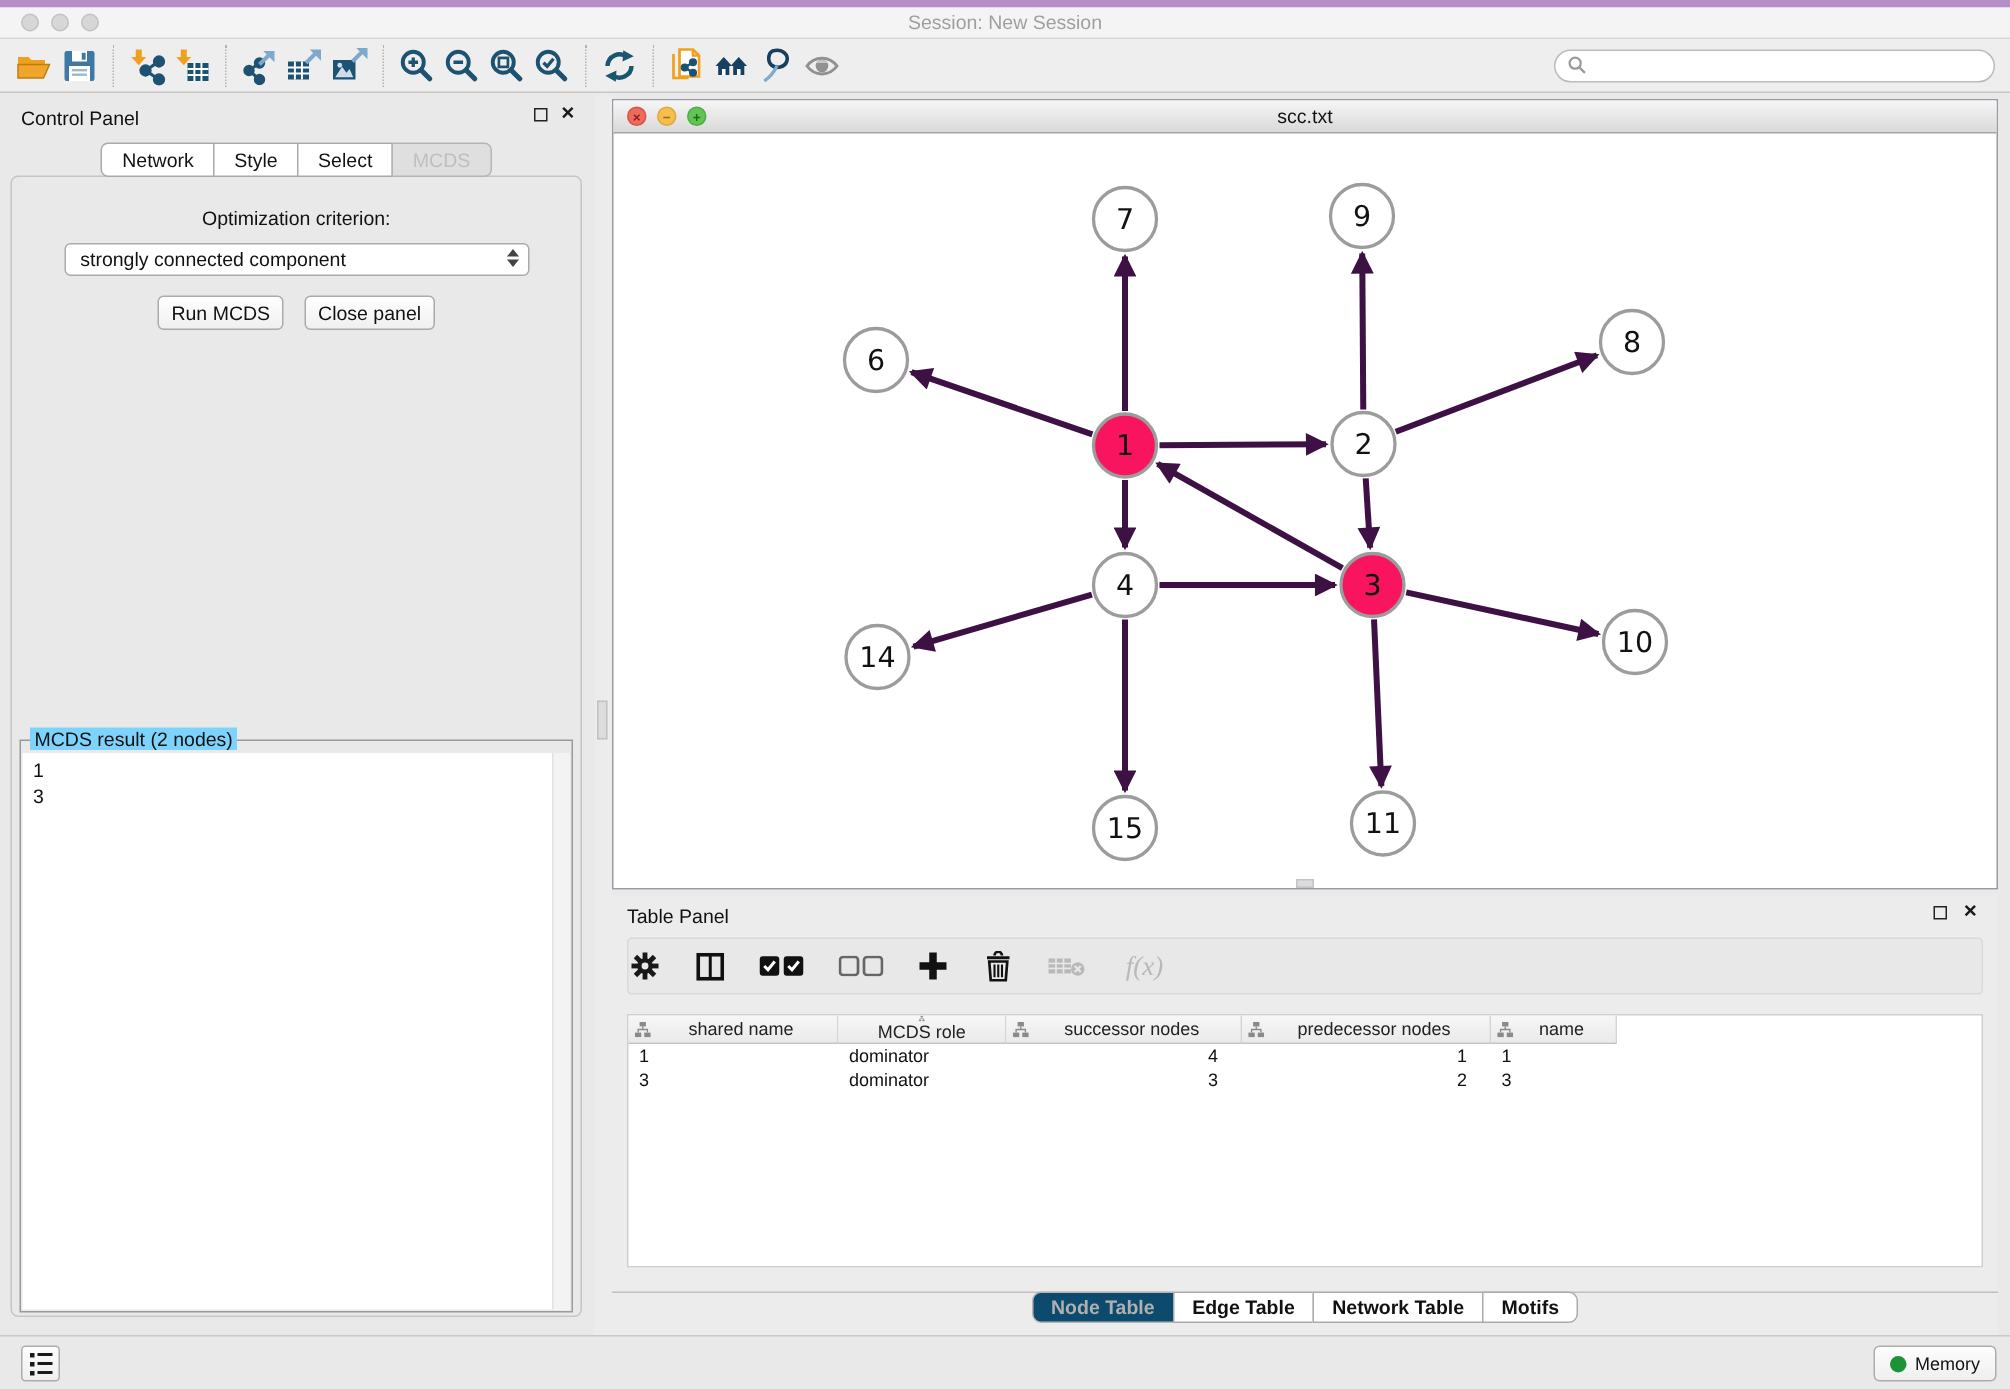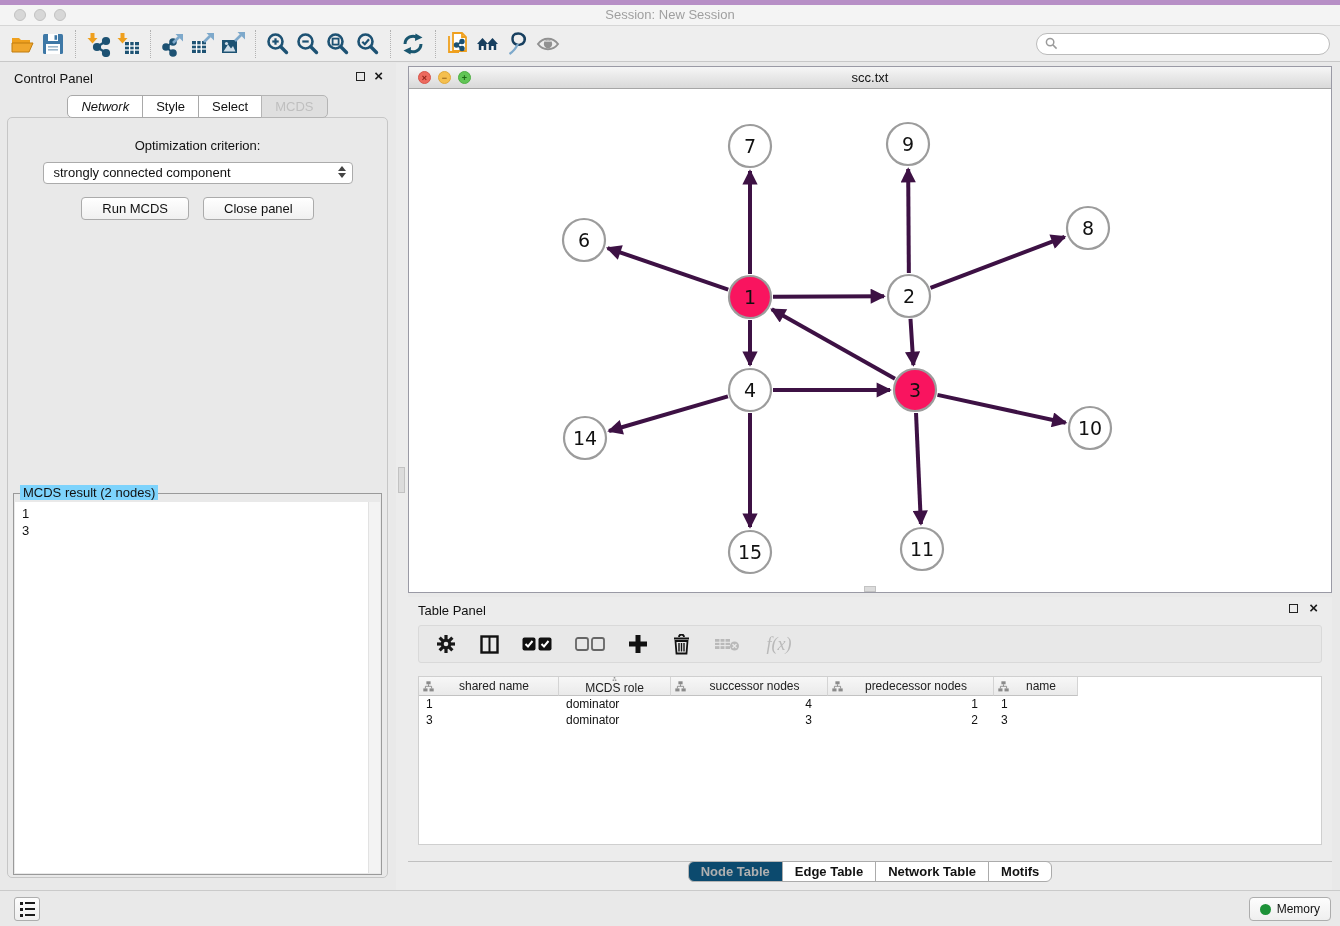--- a/index.html
+++ b/index.html
@@ -32,36 +32,36 @@
   .control-panel { position:absolute; left:0; top:0; width:395px; height:100%; }
   .cp-header { position:relative; height:28px; }
   .cp-title { position:absolute; left:14px; top:8px; font-size:13px; color:#111; }
   .panel-float { position:absolute; top:9px; width:9px; height:9px; border:1.5px solid #222; background:transparent; }
   .panel-close { position:absolute; top:5px; font-size:15px; font-weight:bold; color:#1a1a1a; line-height:16px; }
   .cp-header .panel-float { right:30px; } .cp-header .panel-close { right:12px; }
 
   .cp-tabs { position:relative; z-index:2; display:flex; justify-content:center; margin-top:4px; }
   .tab { font-size:13px; color:#111; background:#fff; border:1px solid #a9a9a9;
     padding:3px 13px; margin-left:-1px; }
-  .tab:first-child { border-radius:5px 0 0 5px; margin-left:0;font-style:italic; }
+  .tab:first-child { border-radius:5px 0 0 5px; margin-left:0; }
   .tab:last-child { border-radius:0 5px 5px 0; }
   .tab.disabled-selected { background:#dfdfdf; color:#bfbfbf; border-color:#b5b5b5; }
 
   .cp-box { position:absolute; left:7px; right:7px; top:54px; bottom:12px;
     border:1px solid #c6c6c6; border-radius:5px; background:#e9e9e9; }
   .opt-label { text-align:center; margin-top:20px; font-size:13px; color:#111; }
   .dropdown { position:relative; width:310px; height:22px; margin:9px auto 0;
     background:#fff; border:1px solid #ababab; border-radius:4px;
     font-size:13px; color:#111; line-height:20px; padding-left:10px; }
   .stepper { position:absolute; right:6px; top:3px; display:flex; flex-direction:column; gap:2px; }
   .stepper .up { width:0; height:0; border-left:4px solid transparent; border-right:4px solid transparent; border-bottom:5px solid #444; }
   .stepper .down { width:0; height:0; border-left:4px solid transparent; border-right:4px solid transparent; border-top:5px solid #444; }
   .btn-row { display:flex; justify-content:center; gap:14px; margin-top:13px; }
   .pbtn { font-size:13px; color:#111; background:linear-gradient(#ffffff,#f0f0f0);
-    border:1px solid #ababab; border-radius:4px; padding:3px 20px;
+    border:1px solid #ababab; border-radius:4px; padding:3px 8px;
     font-family:"Liberation Sans",sans-serif; }
 
   .result-fieldset { position:absolute; left:5px; right:5px; top:375px; bottom:2px;
     border:1px solid #9a9a9a; }
   .result-legend { position:absolute; top:-9px; left:6px; background:#7dd3fc;
     padding:0 3px; font-size:13px; color:#111; }
   .result-inner { position:absolute; left:1px; right:1px; top:8px; bottom:1px; background:#fff; }
   .result-text { font-size:13px; line-height:17px; color:#111; padding:3px 0 0 7px;
     font-family:"Liberation Sans",sans-serif; white-space:pre; }
   .result-scroll { position:absolute; right:0; top:0; bottom:0; width:12px;
@@ -87,21 +87,21 @@
   .net-grip { position:absolute; bottom:0; left:50%; margin-left:-6px; width:12px; height:6px;
     background:#dcdcdc; border:1px solid #c3c3c3; }
 
   
   .table-panel { position:absolute; left:408px; top:534px; width:924px; height:293px;
     background:#ececec; }
   .tp-title { position:absolute; left:10px; top:6px; font-size:13px; color:#111; }
   .table-panel .panel-float { right:34px; top:7px; } .table-panel .panel-close { right:14px; top:3px; }
   .tp-toolbar { position:absolute; left:10px; top:28px; width:904px; height:38px;
     background:#e8e8e8; border:1px solid #d9d9d9; border-radius:3px;
-    display:flex; align-items:center; gap:21px; padding-left:16px; }
+    display:flex; align-items:center; gap:21px; }
   .tp-ic { display:flex; align-items:center; justify-content:center; width:22px; height:24px; }
   .fx-label { font-family:"Liberation Serif",serif; font-style:italic; font-size:18px; color:#b9b9b9; }
 
   .tp-table { position:absolute; left:10px; top:79px; width:904px; height:169px;
     background:#fff; border:1px solid #cfcfcf; overflow:hidden; }
   .thead { display:flex; height:19px; }
   .th { display:flex; align-items:center; background:linear-gradient(#f7f7f7,#eaeaea);
     border-bottom:1px solid #c2c2c2; border-right:1px solid #d4d4d4;
     font-size:12px; color:#222; padding:0 4px; }
   .th .hlabel { flex:1; text-align:center; }

